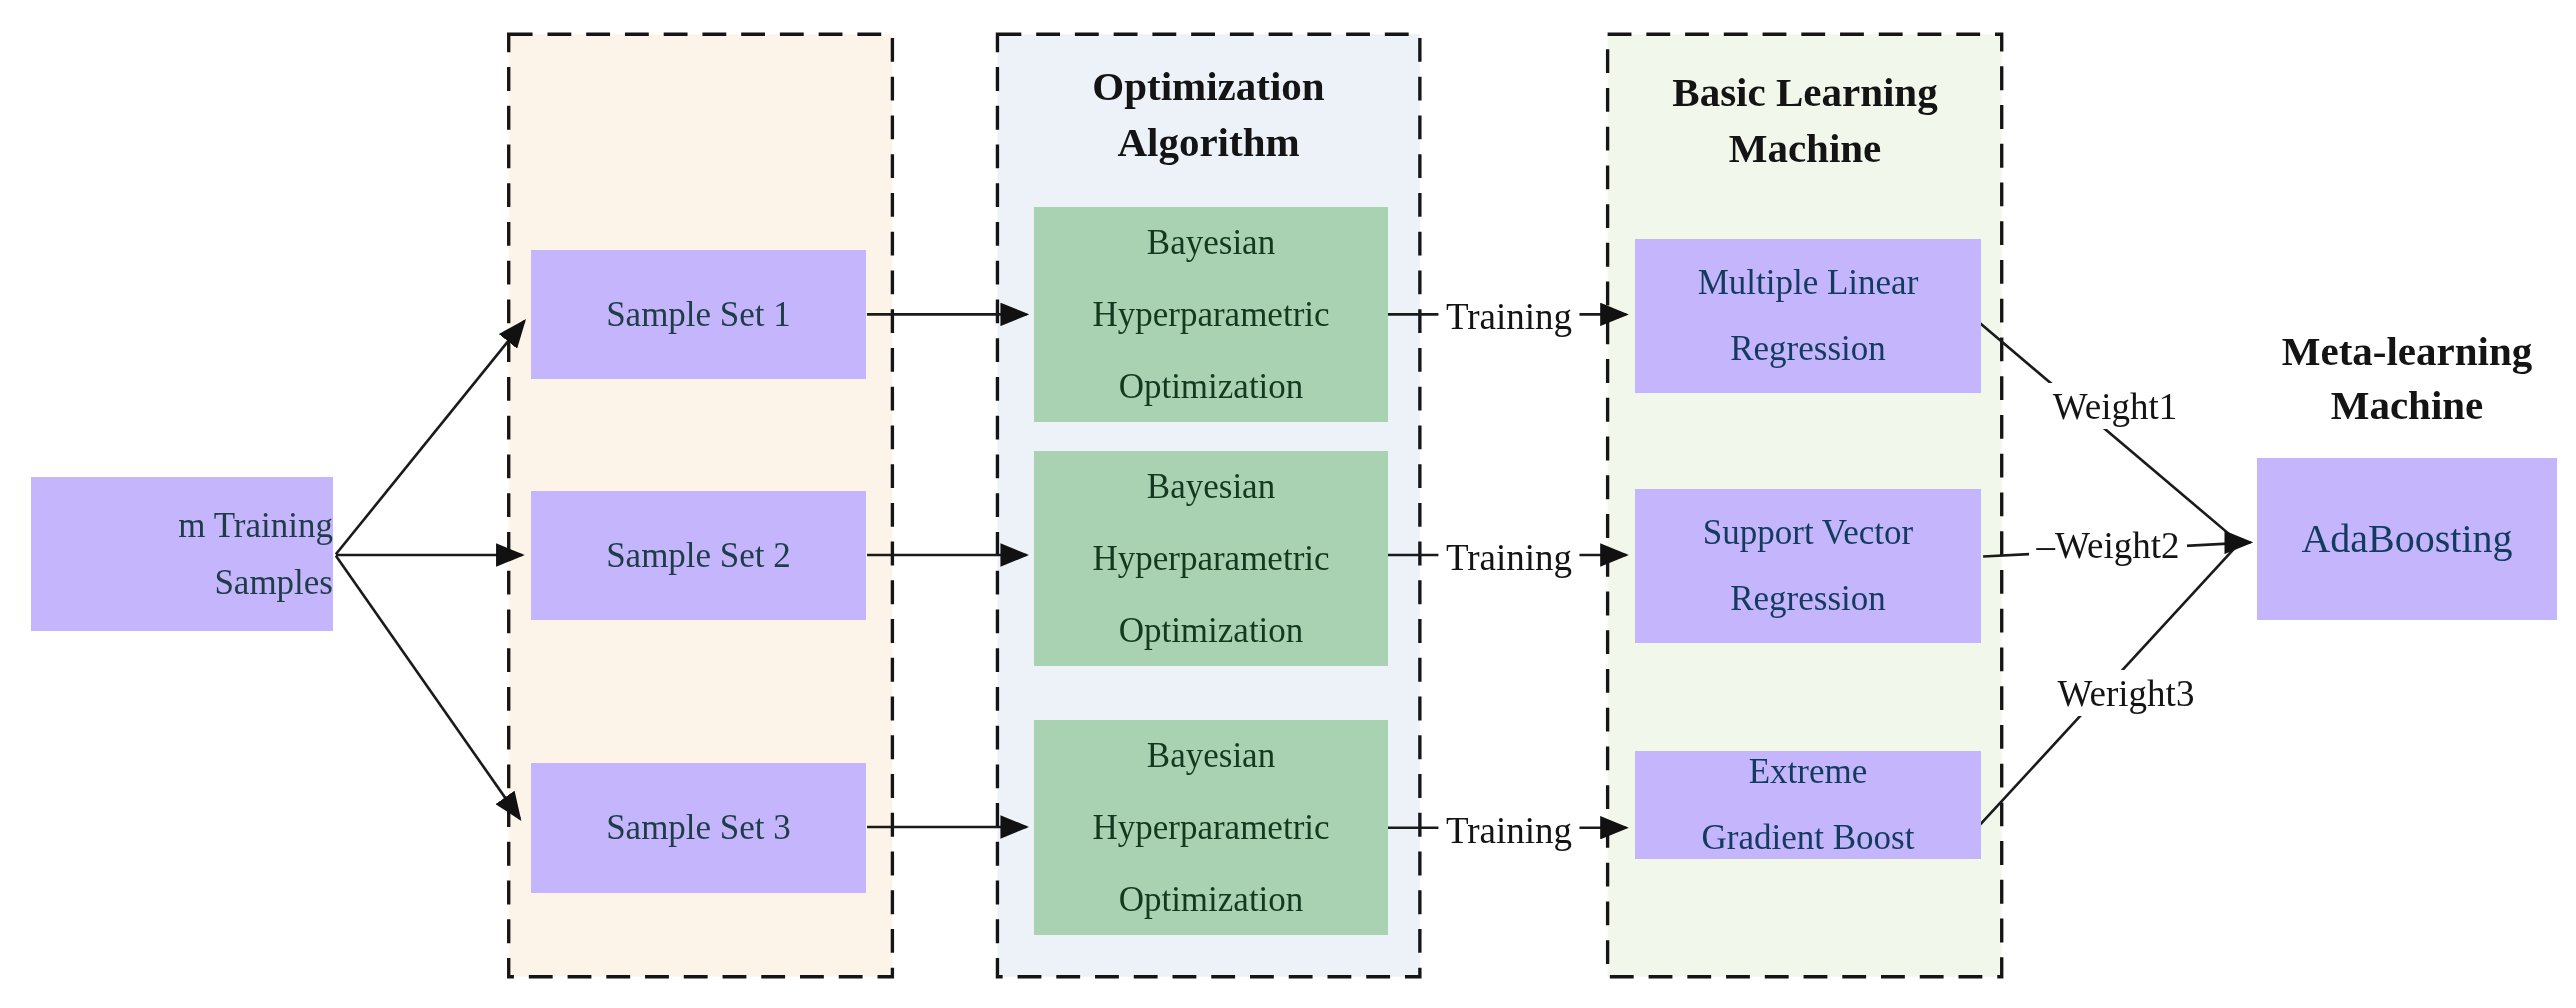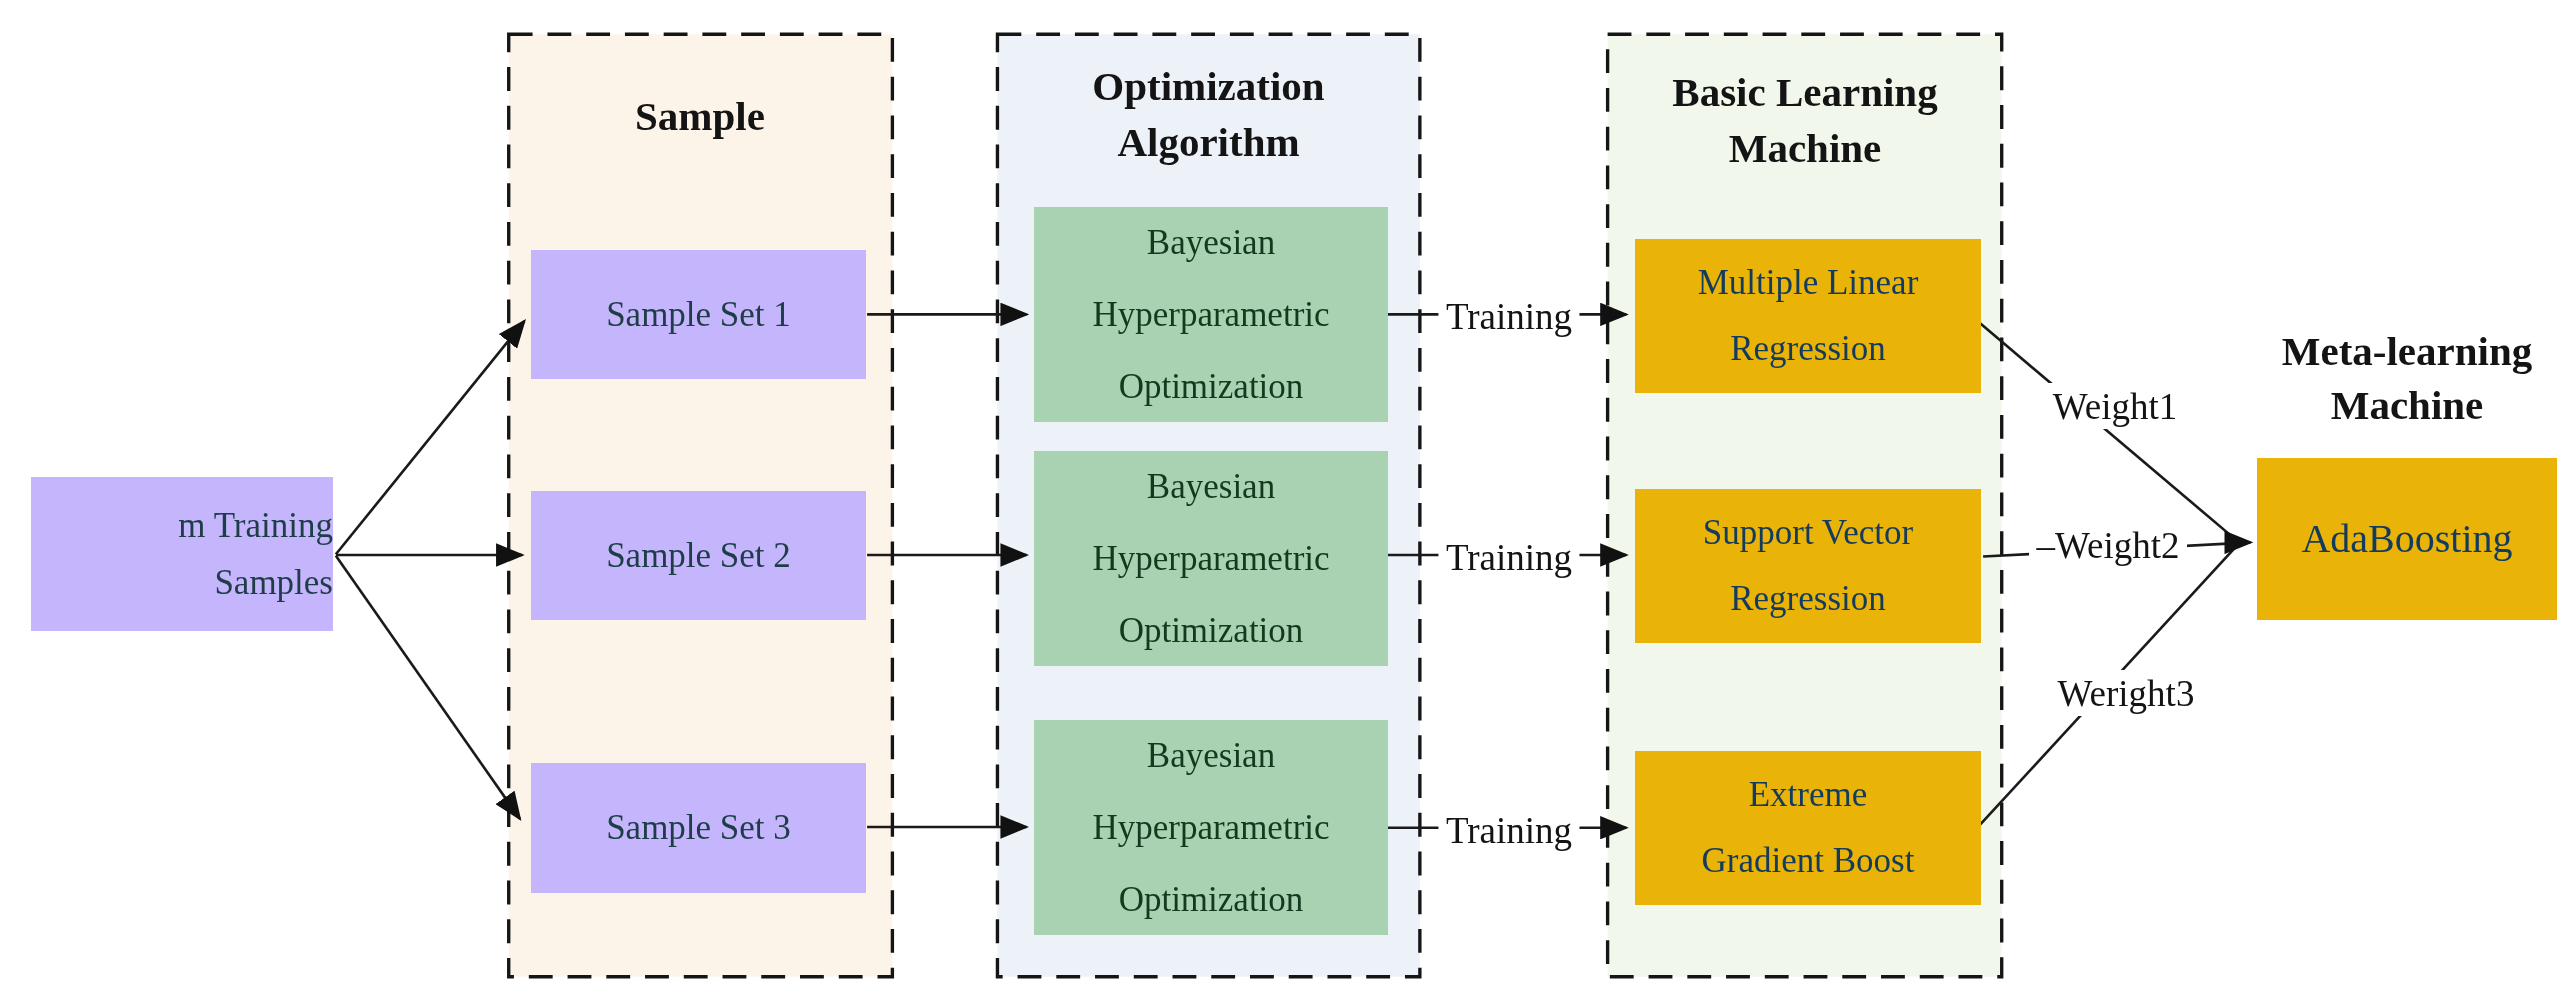--- a/index.html
+++ b/index.html
@@ -7,21 +7,21 @@
     position:relative;width:2576px;height:1008px;background:#ffffff;
     font-family:"Liberation Serif", serif;overflow:hidden;
   }
   .layer{position:absolute;left:0;top:0;z-index:1;}
   .node{
     position:absolute;z-index:2;display:flex;flex-direction:column;
     align-items:center;justify-content:center;text-align:center;
   }
   .fill-teal{background:#c4b5fd;color:#1e3d47;}
   .fill-green{background:#a8d2b2;color:#14391f;}
-  .fill-blue{background:#eab308;color:#133b5d;}
+  .fill-blue{background:#c4b5fd;color:#133b5d;}
   .box-text{font-size:35px;line-height:66px;white-space:nowrap;}
   .box-text-sm{font-size:35px;line-height:57px;white-space:nowrap;}
   .green-line{font-size:35px;line-height:72px;white-space:nowrap;}
   .panel-title{
     position:absolute;z-index:2;text-align:center;color:#141414;
     font-weight:bold;font-size:41px;line-height:56px;
   }
   .meta-title{
     position:absolute;z-index:2;text-align:center;color:#141414;
     font-weight:bold;font-size:41px;line-height:54px;
@@ -62,23 +62,20 @@
       <line x1="1862" y1="745" x2="2182" y2="745" marker-end="url(#ah)"></line>
       <line x1="1862" y1="1111" x2="2182" y2="1111" marker-end="url(#ah)"></line>
 
       <line x1="2657" y1="434" x2="3002" y2="726"></line>
       <line x1="2661" y1="747" x2="3002" y2="729"></line>
       <line x1="2657" y1="1107" x2="3002" y2="732"></line>
       <line x1="2990" y1="728" x2="3020" y2="728" marker-end="url(#ah)"></line>
     </g>
   </svg>
 
-  <div class="panel-title" style="left:508px;top:88px;width:384px;">
-    <span>Sample</span>
-  </div>
 
   <div class="panel-title" style="left:997px;top:58px;width:423px;">
     <div>Optimization</div>
     <div>Algorithm</div>
   </div>
 
   <div class="panel-title" style="left:1608px;top:64px;width:394px;">
     <div>Basic Learning</div>
     <div>Machine</div>
   </div>
@@ -120,21 +117,21 @@
   </div>
 
   <div class="node fill-blue" style="left:1635px;top:239px;width:346px;height:154px;">
     <div class="box-text">Multiple Linear</div>
     <div class="box-text">Regression</div>
   </div>
   <div class="node fill-blue" style="left:1635px;top:479px;width:346px;height:154px;margin-top:10px;">
     <div class="box-text">Support Vector</div>
     <div class="box-text">Regression</div>
   </div>
-  <div class="node fill-blue" style="left:1635px;top:751px;width:346px;height:154px;">
+  <div class="node fill-blue" style="left:1635px;top:751px;width:346px;height:108px;">
     <div class="box-text">Extreme</div>
     <div class="box-text">Gradient Boost</div>
   </div>
 
   <div class="node fill-blue" style="left:2257px;top:458px;width:300px;height:162px;">
     <div class="box-text ada-text">AdaBoosting</div>
   </div>
 
   <div class="center-label" style="left:1509px;top:316px;">Training</div>
   <div class="center-label" style="left:1509px;top:557px;">Training</div>

